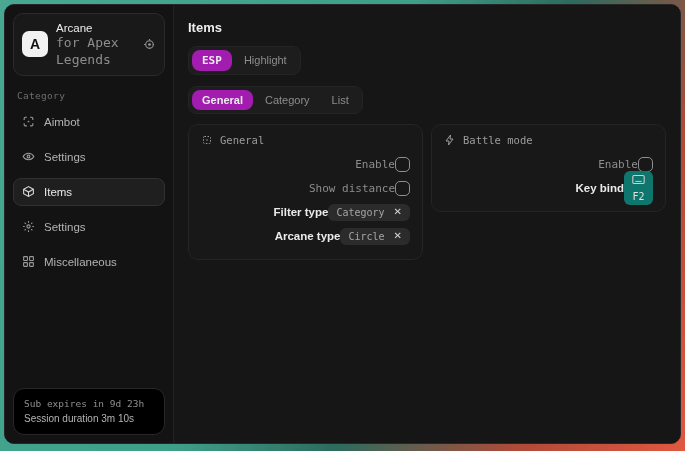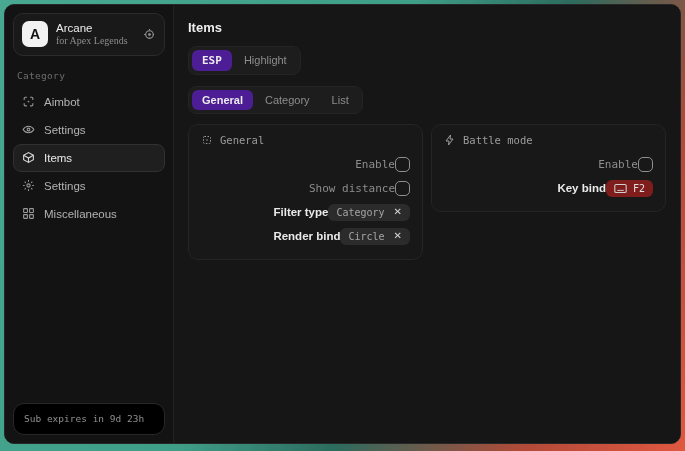--- a/index.html
+++ b/index.html
@@ -43,30 +43,30 @@
   .brand-logo {
     width: 26px; height: 26px;
     background: #f2f2f2;
     color: #111;
     border-radius: 7px;
     display: flex; align-items: center; justify-content: center;
     font-weight: bold; font-size: 14px;
   }
   .brand-text { flex: 1; line-height: 1.25; }
   .brand-title { font-size: 11.5px; font-weight: normal; color: #ececec; }
-  .brand-sub { font-size: 10px; color: #8d8d8d; font-family: Liberation Serif, serif; }
+  .brand-sub { font-size: 13px; color: #8d8d8d; }
   .brand-action { color: #9a9a9a; display: flex; }
 
   .section-label {
     font-size: 9.5px;
     color: #6d6d6d;
     margin: 14px 4px 7px 4px;
     letter-spacing: 0.3px;
   }
-  .nav { display: flex; flex-direction: column; gap: 0; }
+  .nav { display: flex; flex-direction: column; gap: 7px; }
   .nav-item {
     display: flex; align-items: center; gap: 9px;
     height: 28px;
     padding: 0 8px;
     border: 1px solid transparent;
     border-radius: 8px;
     color: #b3b3b3;
     font-size: 11.5px;
     cursor: pointer;
   }
@@ -104,23 +104,24 @@
   .tab-group-row { margin-top: 11px; }
   .tab {
     font-size: 11px;
     color: #8d8d8d;
     padding: 4px 10px;
     border-radius: 6px;
     cursor: pointer;
     white-space: nowrap;
   }
   .tab.active {
-    background: #4c1d95;
+    background: #a21caf;
     color: #ececec;
     font-weight: bold;
+    border-radius: 8px;
   }
 
   .panels {
     margin-top: 10px;
     display: flex;
     gap: 8px;
     align-items: flex-start;
   }
   .panel {
     width: 235px;
@@ -154,24 +155,25 @@
     display: inline-flex; align-items: center; gap: 9px;
     background: #2b2b2b;
     border-radius: 6px;
     padding: 3px 8px;
     cursor: pointer;
   }
   .chip-value { font-size: 10px; color: #a5a5a5; }
   .chip-x { font-size: 10px; color: #d6d6d6; cursor: pointer; line-height: 1; }
   .keychip {
     display: inline-flex; align-items: center; gap: 6px;
-    background: #7f1d1d;
+    background: #0f766e;
     border-radius: 6px;
     padding: 3px 8px;
     cursor: pointer;
+    flex-direction: column;
   }
   .keychip .kb-icon { display: flex; color: #cfcfcf; }
   .key-value { font-size: 10px; color: #e0e0e0; }
 </style>
 </head>
 <body>
 
 <div class="window">
 
   <aside class="sidebar">
@@ -240,20 +242,21 @@
           </svg>
         </span>
         <span>Miscellaneous</span>
       </div>
     </nav>
 
     <div class="sidebar-spacer"></div>
 
     <div class="session-card">
       <div class="session-line1 mono">Sub expires in 9d 23h</div>
+      <div class="session-line2">Session duration 3m 10s</div>
     </div>
   </aside>
 
   <main class="main">
 
     <div class="page-title">Items</div>
 
     <div class="tab-group-row">
       <div class="tab-group">
         <div class="tab active mono">ESP</div>
@@ -294,21 +297,21 @@
 
         <div class="row">
           <span class="row-label-strong">Filter type</span>
           <span class="chip">
             <span class="chip-value mono">Category</span>
             <span class="chip-x">✕</span>
           </span>
         </div>
 
         <div class="row">
-          <span class="row-label-strong">Render bind</span>
+          <span class="row-label-strong">Arcane type</span>
           <span class="chip">
             <span class="chip-value mono">Circle</span>
             <span class="chip-x">✕</span>
           </span>
         </div>
       </section>
 
       <section class="panel">
         <div class="panel-header mono">
           <span class="ph-icon">

